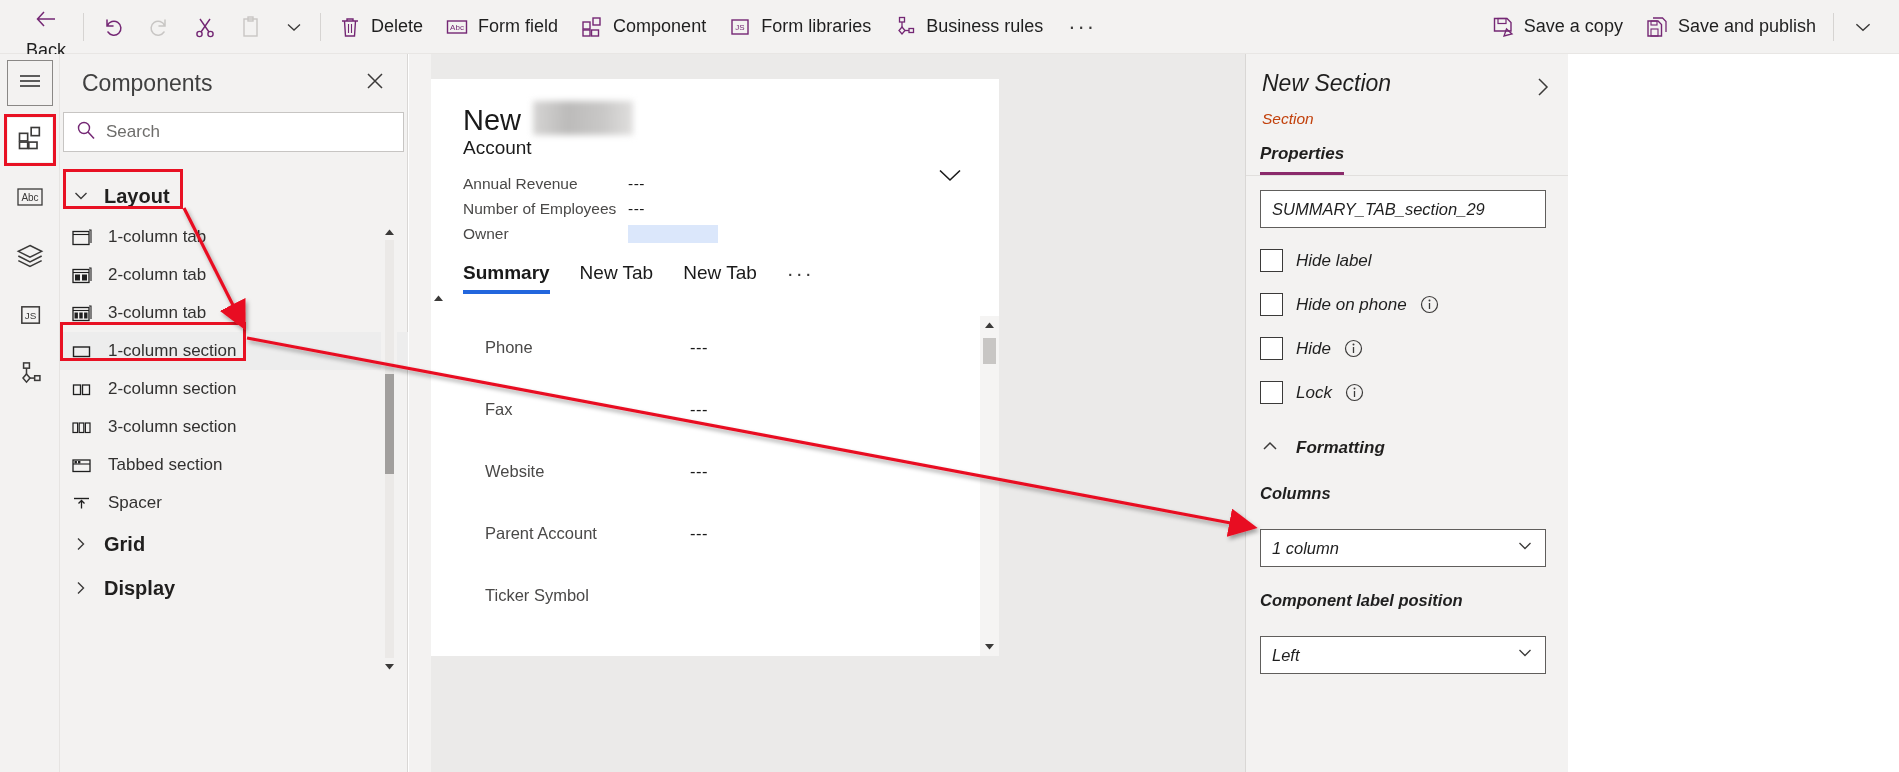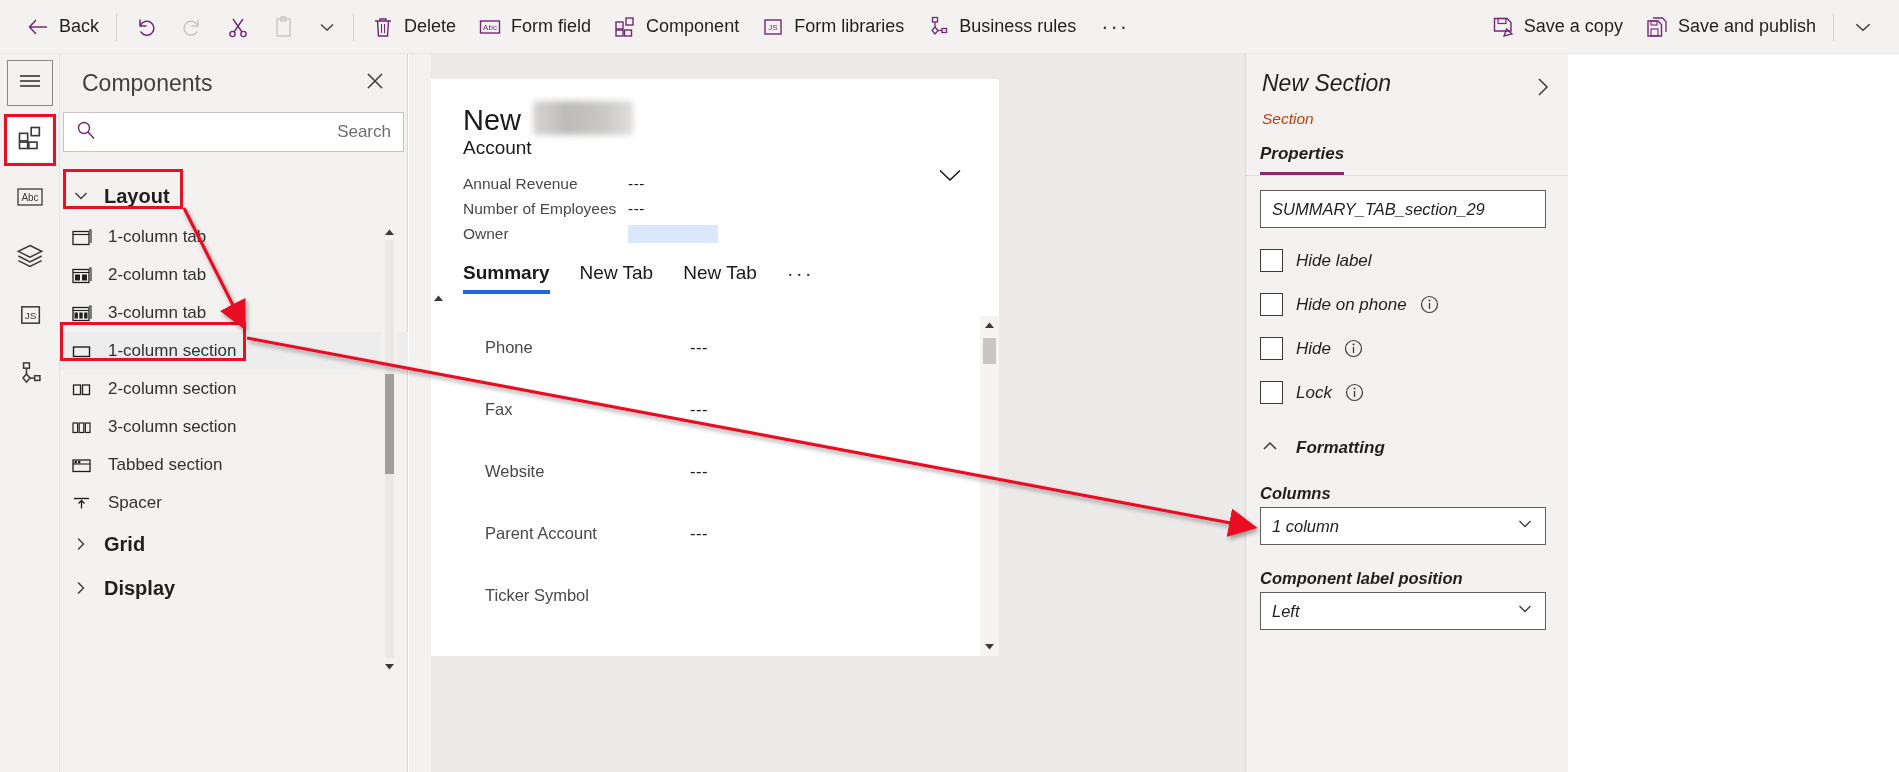--- a/index.html
+++ b/index.html
@@ -60,21 +60,21 @@
     padding: 0 18px 0 22px;
   }
   .panel-title { font-size: 23px; color:#404040; font-weight:400; }
   .panel-close { cursor:pointer; width:28px; height:28px; display:flex; align-items:center; justify-content:center; }
   .search-wrap {
     margin: 0 3px; height: 40px; background:#ffffff; border:1px solid #c7c5c3;
     display:flex; align-items:center; gap:10px; padding: 0 12px;
   }
   .search-input {
     border:none; outline:none; background:transparent; font-size:17px;
-    color:#0f766e; width:100%; font-family:"Liberation Sans", sans-serif;text-align:right;
+    color:#0f766e; width:100%; font-family:"Liberation Sans", sans-serif;
   }
   .search-input::placeholder { color:#6e6d6b; }
 
   .list {
     position:absolute; left:0; top:120px; width:348px; height:500px;
     overflow:hidden;
   }
   .group-head {
     display:flex; align-items:center; gap:14px; height:44px;
     padding-left: 12px; font-size:20px; font-weight:bold; color:#201f1e; cursor:pointer;
@@ -167,33 +167,33 @@
   .cb-row { display:flex; align-items:center; gap:13px; margin-top:21px; }
   .cb { width:23px; height:23px; border:1px solid #3b3a39; background:#fff; flex:none; cursor:pointer; }
   .cb-label { font-size:17px; color:#1f1f1f; }
   .info-i { width:19px; height:19px; flex:none; cursor:pointer; }
   .section-head { display:flex; align-items:center; gap:16px; margin-top:32px; cursor:pointer; }
   .section-head-text { font-size:17px; font-weight:bold; color:#201f1e; }
   .field-label { font-size:16.5px; font-weight:bold; color:#1f1f1f; margin-top:24px; }
   .dropdown {
     width:286px; height:38px; background:#ffffff; border:1px solid #605e5c;
     display:flex; align-items:center; justify-content:space-between;
-    padding:0 11px; font-size:16.5px; color:#1f1f1f; margin-top:4px; cursor:pointer;
+    padding:0 11px; font-size:16.5px; color:#1f1f1f; margin-top:26px; cursor:pointer;
   }
 
   
   .arrows { position:absolute; left:0; top:0; width:1899px; height:772px; pointer-events:none; }
 </style>
 </head>
 <body>
 
 <div id="root">
 
   <div class="toolbar">
-    <div class="tb-item" style="padding-left:26px;">
+    <div class="tb-item" style="padding-left:26px;flex-direction:column;">
       <span class="tb-icon">
         <svg width="24" height="24" viewBox="0 0 24 24">
             <path d="M10 5 L3.5 12 L10 19 M3.5 12 H21" stroke="#742774" stroke-width="1.5" fill="none"></path>
           </svg>
       </span>
       <span>Back</span>
     </div>
     <div class="tb-sep"></div>
     <div class="tb-item">
       <span class="tb-icon">

